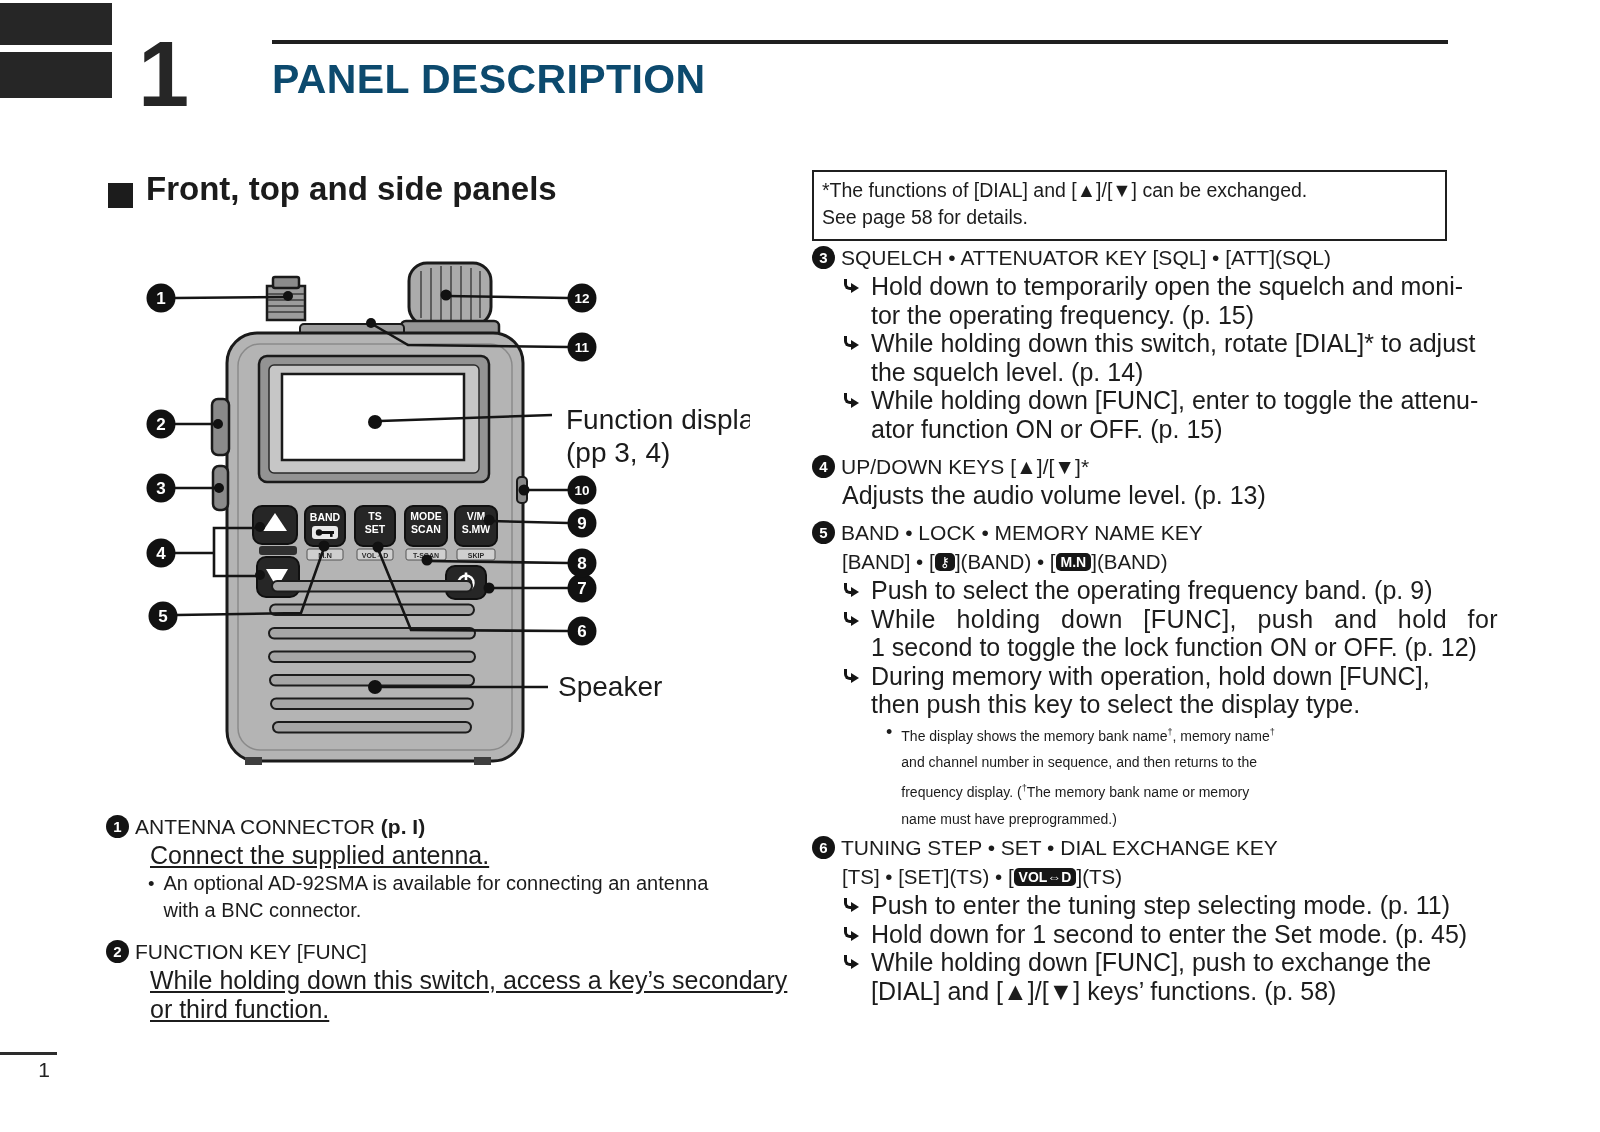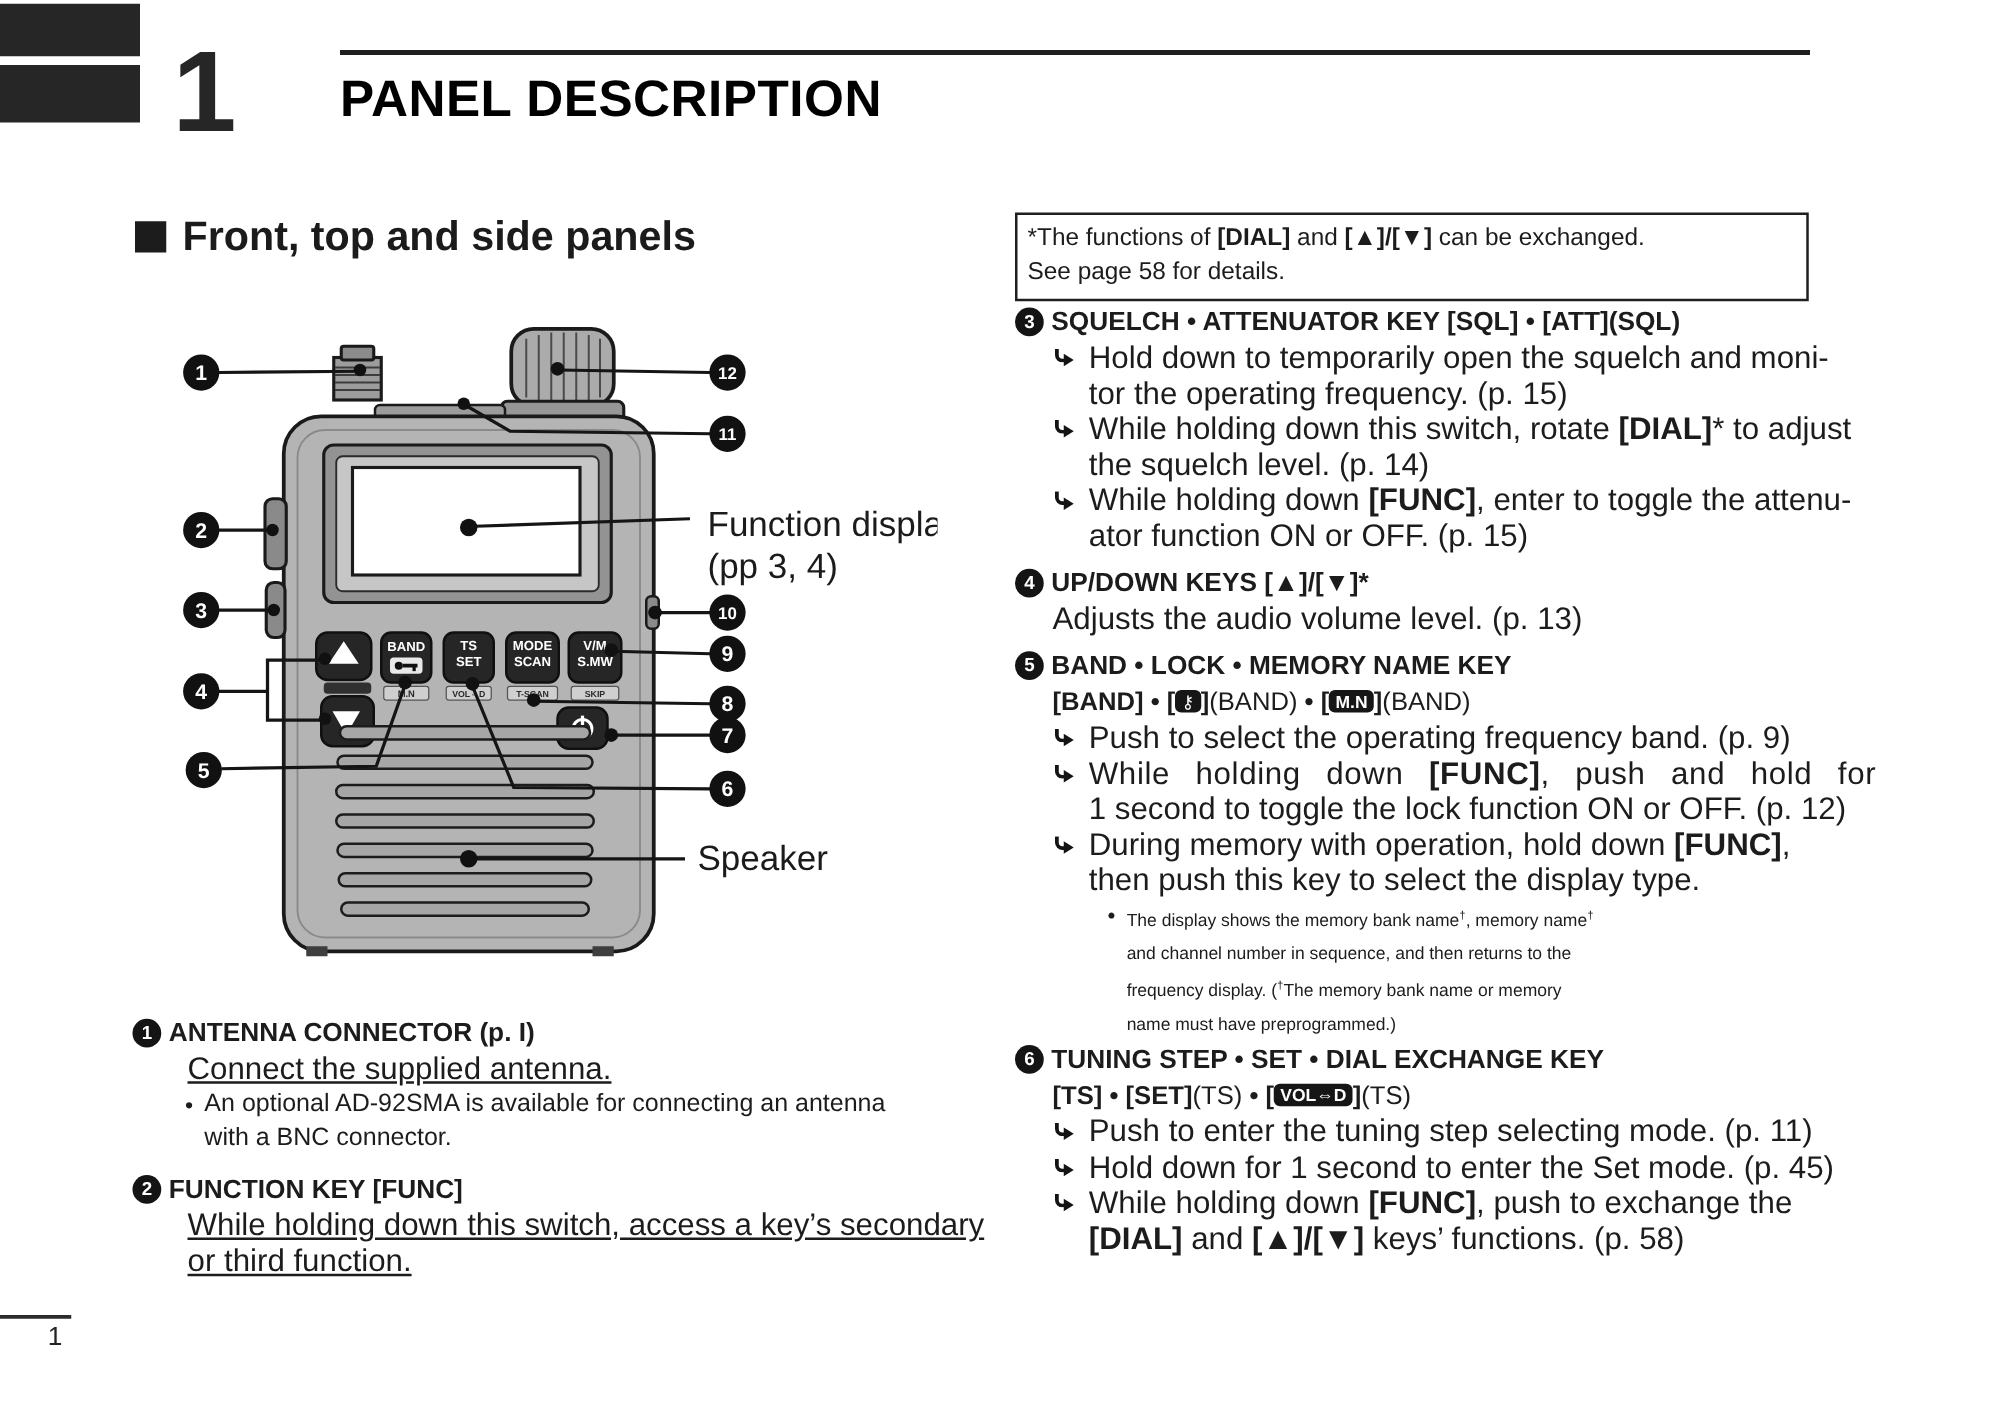--- a/index.html
+++ b/index.html
@@ -7,23 +7,23 @@
     position:relative;width:1600px;height:1132px;background:#ffffff;
     font-family:"Liberation Sans","DejaVu Sans",sans-serif;color:#1c1c1c;
     overflow:hidden;margin:0 auto;
   }
   
   .bar{position:absolute;background:#262626;}
   .bar1{left:0;top:3px;width:112px;height:42px;}
   .bar2{left:0;top:52px;width:112px;height:46px;}
   .chapnum{position:absolute;left:138px;top:28px;font-size:92px;font-weight:bold;line-height:1;color:#262626;}
   .title-rule{position:absolute;left:272px;top:40px;width:1176px;height:4px;background:#1f1f1f;}
-  h1.pagetitle{position:absolute;left:272px;top:56px;margin:0;font-size:41px;font-weight:bold;letter-spacing:.4px;color:#000000;}
-  
-  h2.fp{position:absolute;left:108px;top:170px;margin:0;font-size:33px;font-weight:bold;color:#1b1b1b;display:flex;align-items:center;gap:13px;}
+  h1.pagetitle{position:absolute;left:272px;top:56px;margin:0;font-size:41px;font-weight:bold;letter-spacing:.4px;color:#0c4a6e;}
+  
+  h2.fp{position:absolute;left:108px;top:170px;margin:0;font-size:33px;font-weight:bold;color:#1b1b1b;display:flex;align-items:flex-end;gap:13px;}
   .sq{display:inline-block;width:25px;height:25px;background:#1c1c1c;flex:none;}
   
   svg.illus{position:absolute;left:100px;top:252px;width:650px;height:520px;}
   svg.illus text{font-family:"Liberation Sans","DejaVu Sans",sans-serif;}
   
   .note{position:absolute;left:812px;top:170px;width:611px;border:2.5px solid #1f1f1f;padding:5px 12px 8px 8px;}
   .note .line{font-size:19.5px;line-height:27px;white-space:nowrap;}
   
   .sec{position:absolute;left:812px;width:648px;}
   .lsec{position:absolute;left:106px;width:700px;}
@@ -44,21 +44,21 @@
   .arr::after{content:"";position:absolute;left:7px;top:4.2px;width:0;height:0;
     border-left:8.5px solid #141414;border-top:5.6px solid transparent;border-bottom:5.6px solid transparent;}
   .stretch{word-spacing:13px;letter-spacing:.5px;}
   .subblock{margin-left:74px;display:flex;gap:9px;}
   .subblock .line{font-size:14px;line-height:26.4px;}
   .marker{font-size:18px;line-height:26.4px;flex:none;}
   .lbul{margin-left:42px;display:flex;gap:9px;}
   .lbul .line{font-size:20px;line-height:27px;}
   .lbul .marker{font-size:18.5px;line-height:27px;}
   
-  .b{font-weight:bold;}
+  .b{font-weight:normal;}
   .badge{display:inline-block;background:#161616;color:#fff;font-weight:bold;
          font-size:14px;line-height:18px;padding:0 5px;border-radius:5px;vertical-align:2px;}
   .sup{vertical-align:super;font-size:0.65em;}
   
   .f-rule{position:absolute;left:0;top:1052px;width:57px;height:3px;background:#2c2c2c;}
   .f-num{position:absolute;left:30px;top:1058px;width:28px;text-align:center;font-size:21px;color:#222;}
 </style>
 </head>
 <body>
 

